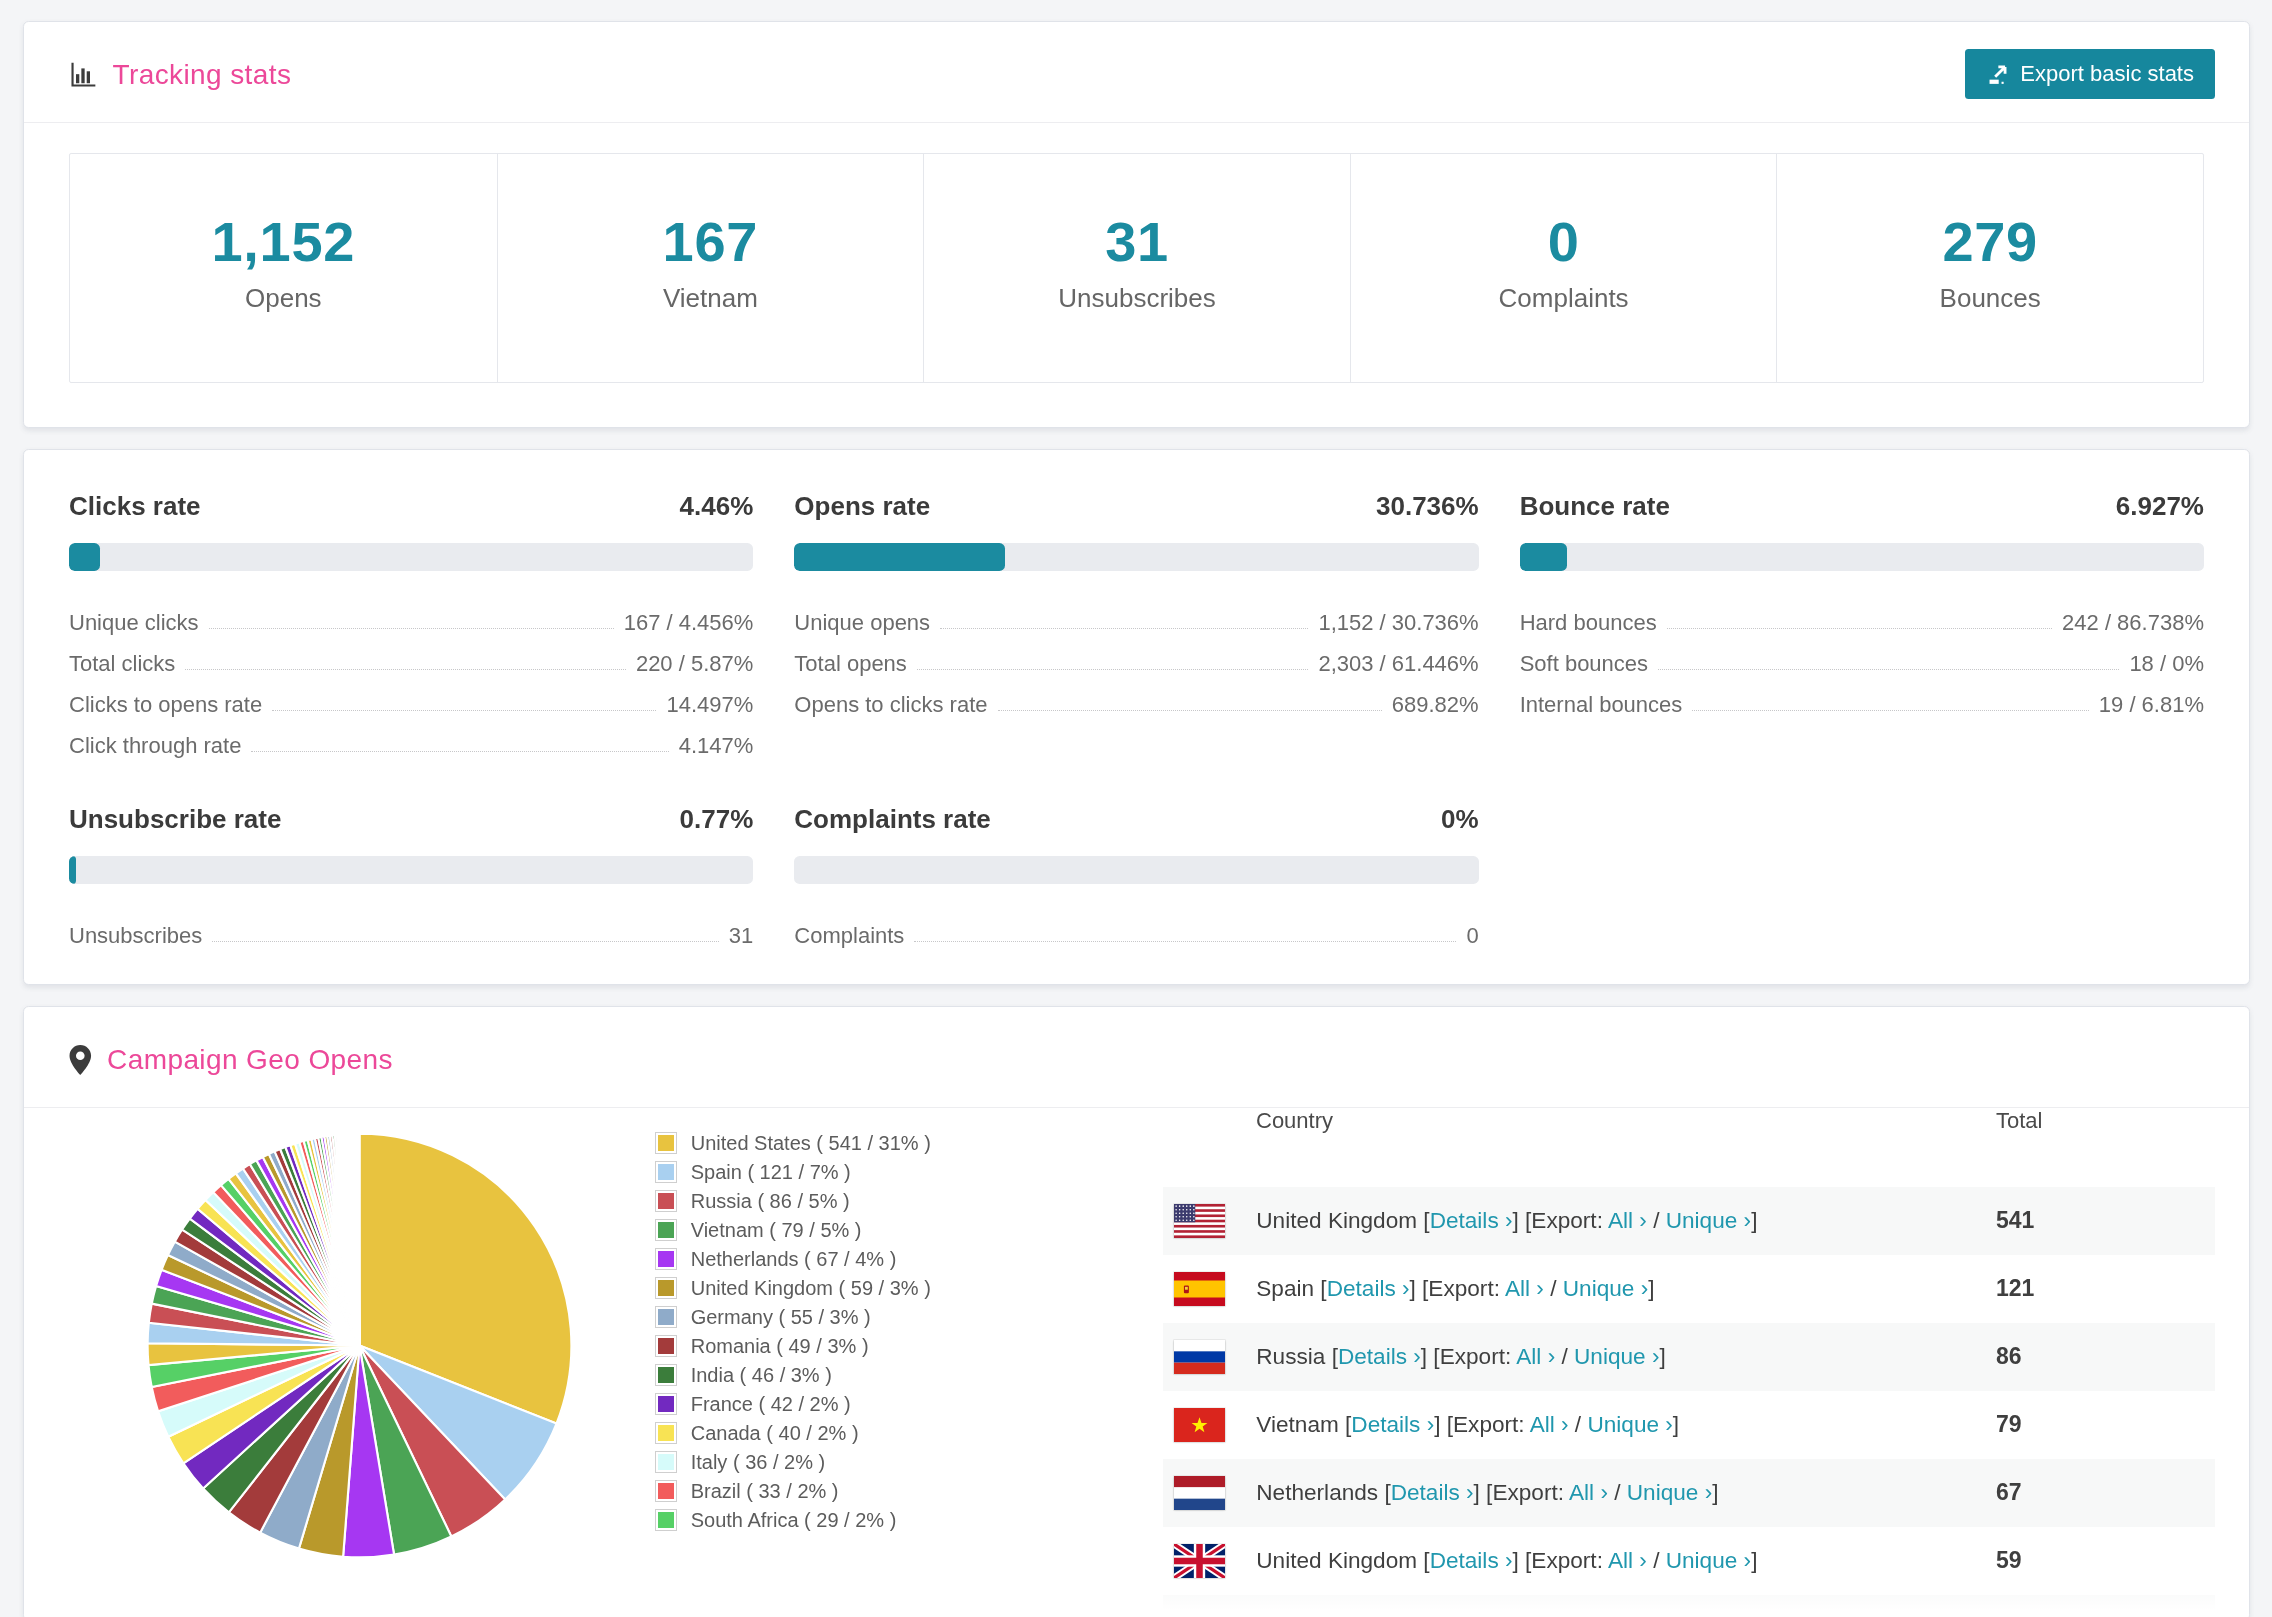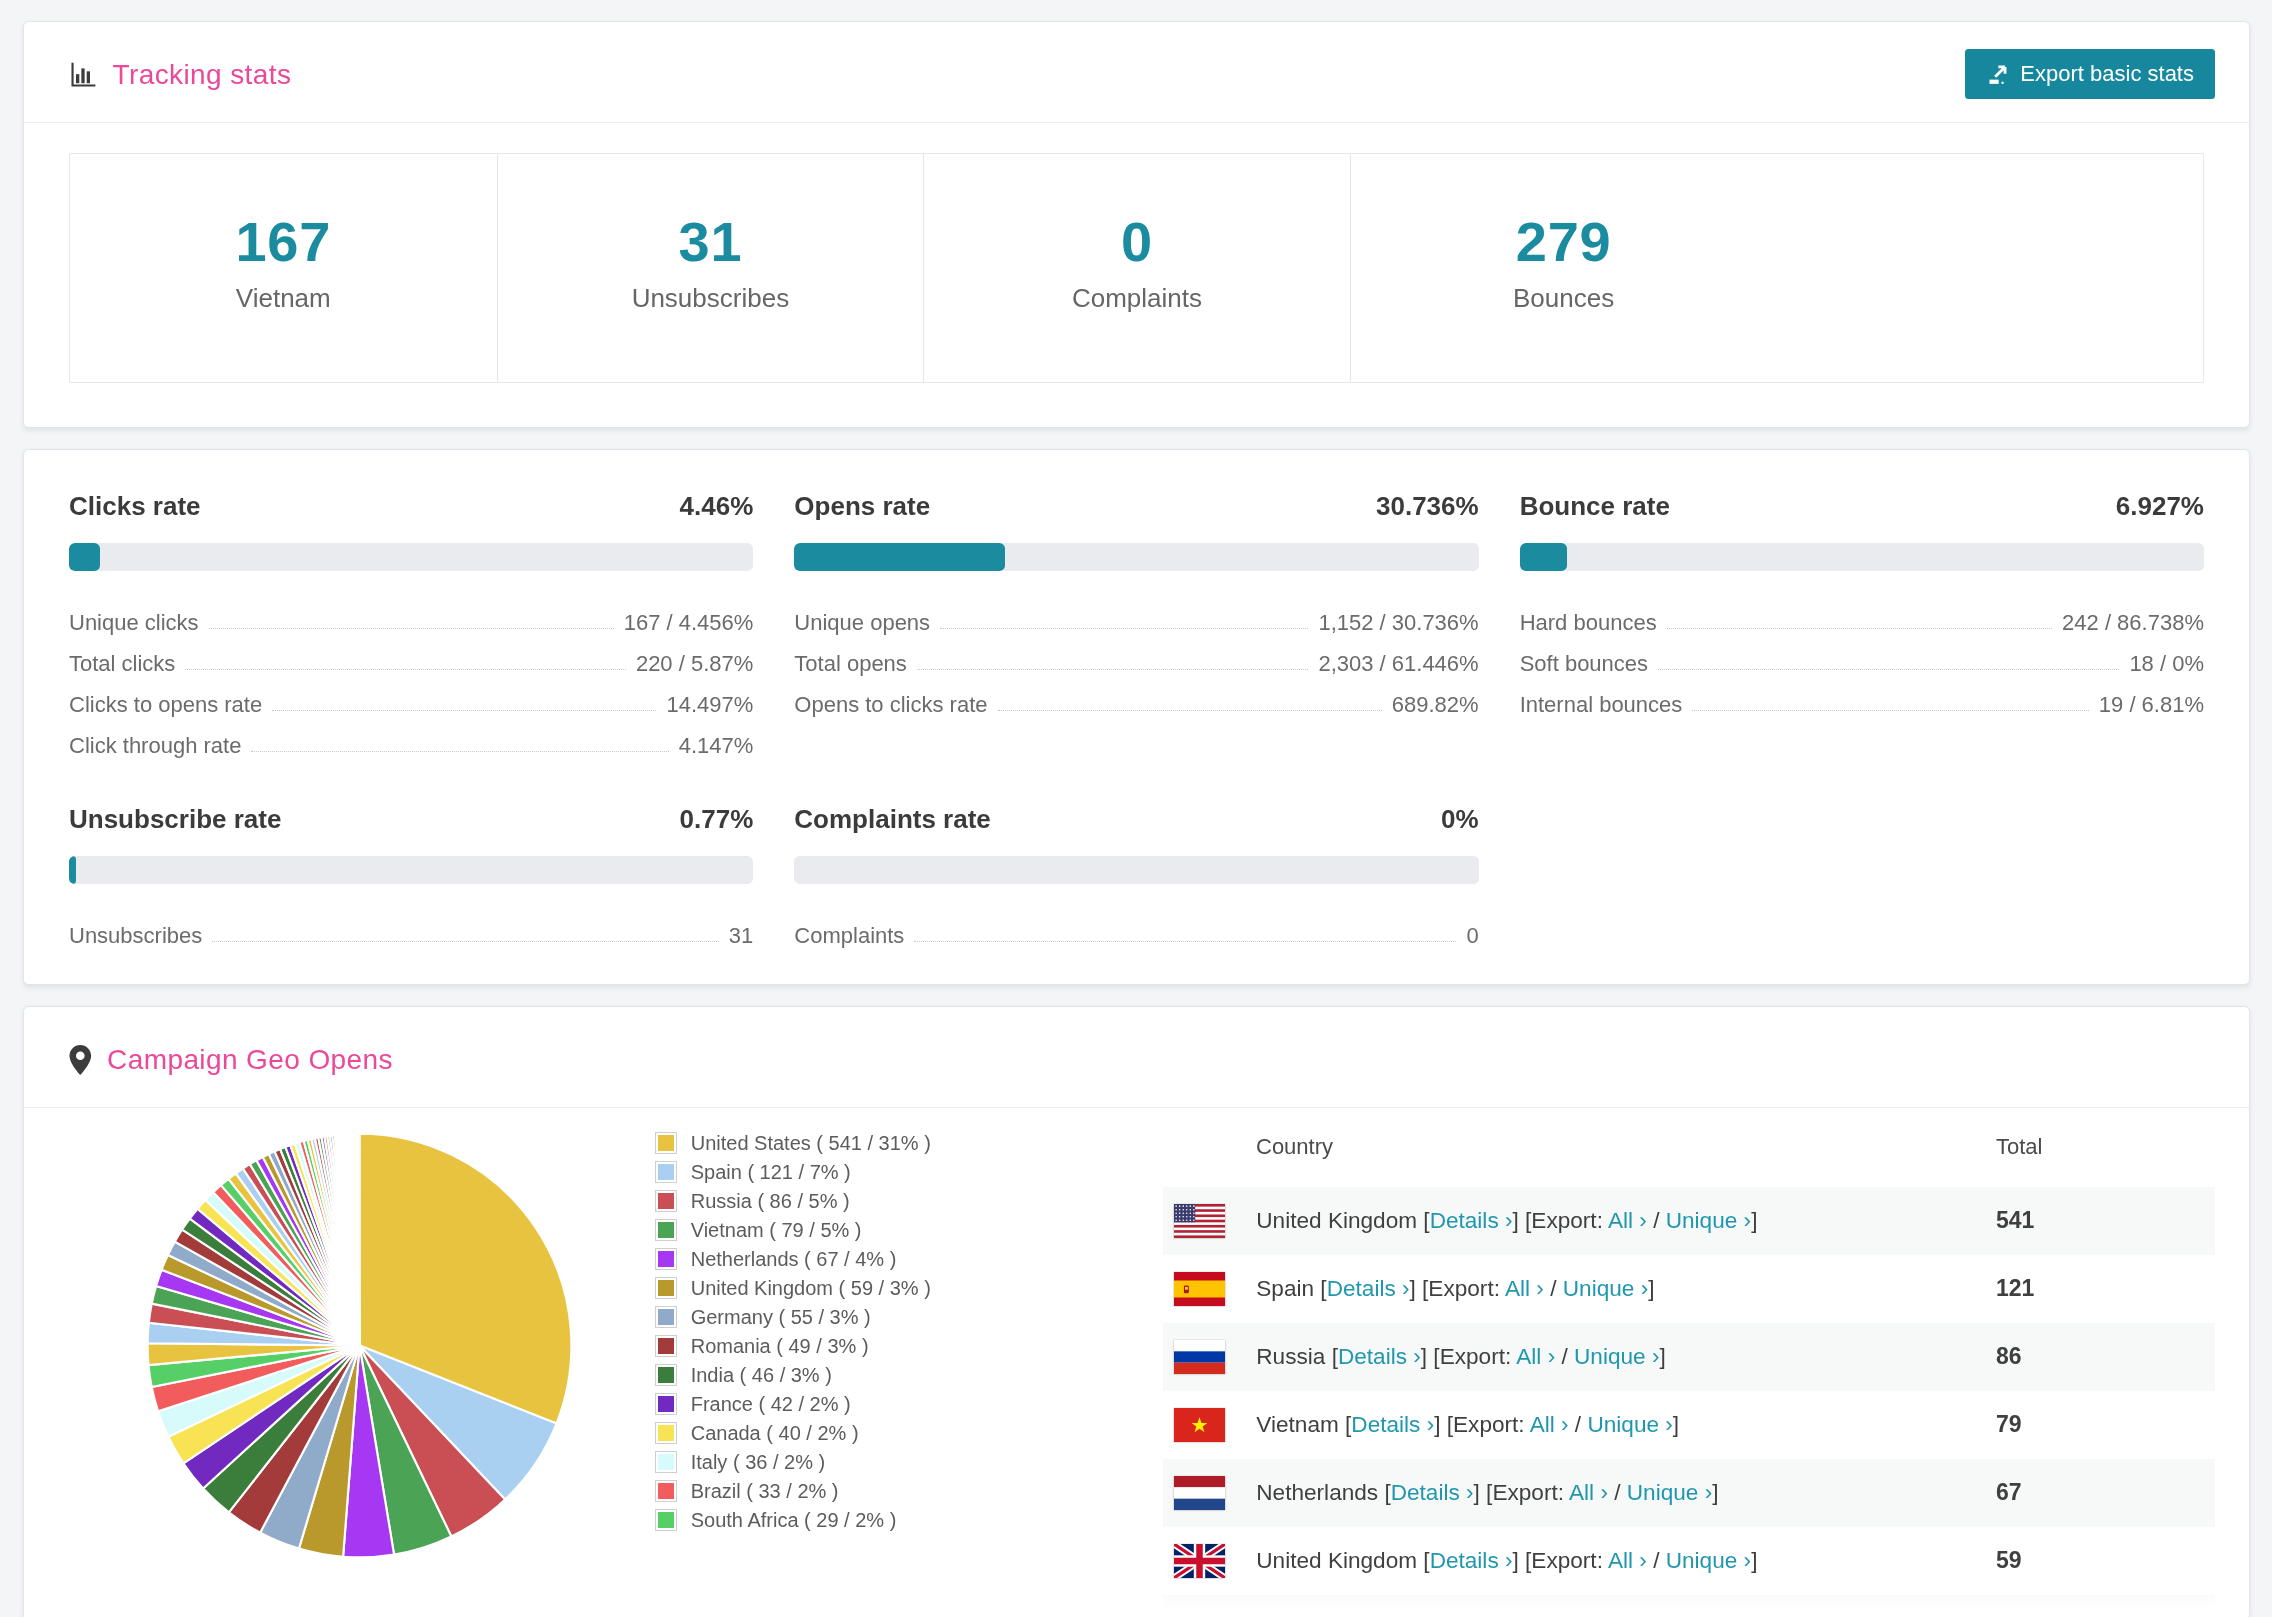--- a/index.html
+++ b/index.html
@@ -70,21 +70,21 @@
   .pie-wrap { flex:none; width:445px; margin-left:68px; margin-top:15.5px; }
   .legend { list-style:none; flex:none; width:423px; margin-left:73px; margin-top:21px; }
   .legend li { display:flex; align-items:center; height:29px; }
   .legend-chip {
     flex:none; background:#fff; border:0.7px solid #cfcfcf; padding:2.1px;
     display:inline-block; margin-right:14px; line-height:0;
   }
   .legend-chip i { display:block; width:15.5px; height:15.5px; }
   .legend-label { font-size:20px; color:#5c5c5c; white-space:nowrap; }
   .geo-table { flex:1; margin-left:85px; margin-top:0; }
-  .geo-thead { display:flex; align-items:center; height:79px; }
+  .geo-thead { display:flex; height:79px; }
   .geo-th { font-size:22px; color:#4a4a4a; }
   .geo-th.col-country { flex:1; padding-left:93px; }
   .col-total { width:219px; flex:none; text-align:left; }
   .geo-row { display:flex; align-items:center; height:68px; padding-left:11.3px; }
   .geo-row.odd { background:#f7f8f8; }
   .flag { flex:none; width:51px; height:34px; margin-right:31px;
           box-shadow:0 0 0 0.7px rgba(0,0,0,.08), 0 0.7px 2.1px rgba(0,0,0,.2);
           line-height:0; }
   .flag svg { width:51px; height:34px; display:block; }
   .geo-row-text { flex:1; font-size:22.6px; color:#3f3f3f; white-space:nowrap; }
@@ -117,20 +117,24 @@
           <svg width="24" height="24" viewBox="0 0 34 34">
               <path d="M13 21 L27 7 M27 7h-9.5 M27 7v9.5" stroke="#fff" stroke-width="4" fill="none"></path>
               <path d="M5 25h13v6H5z" fill="#fff"></path>
               <rect x="22" y="28" width="3" height="3" fill="#fff"></rect>
             </svg>
         </span>
         <span>Export basic stats</span>
       </button>
     </div>
     <div class="summary-grid">
+      <div class="summary-cell">
+        <div class="summary-value">1,152</div>
+        <div class="summary-label">Opens</div>
+      </div>
       <div class="summary-cell">
         <div class="summary-value">167</div>
         <div class="summary-label">Vietnam</div>
       </div>
       <div class="summary-cell">
         <div class="summary-value">31</div>
         <div class="summary-label">Unsubscribes</div>
       </div>
       <div class="summary-cell">
         <div class="summary-value">0</div>

